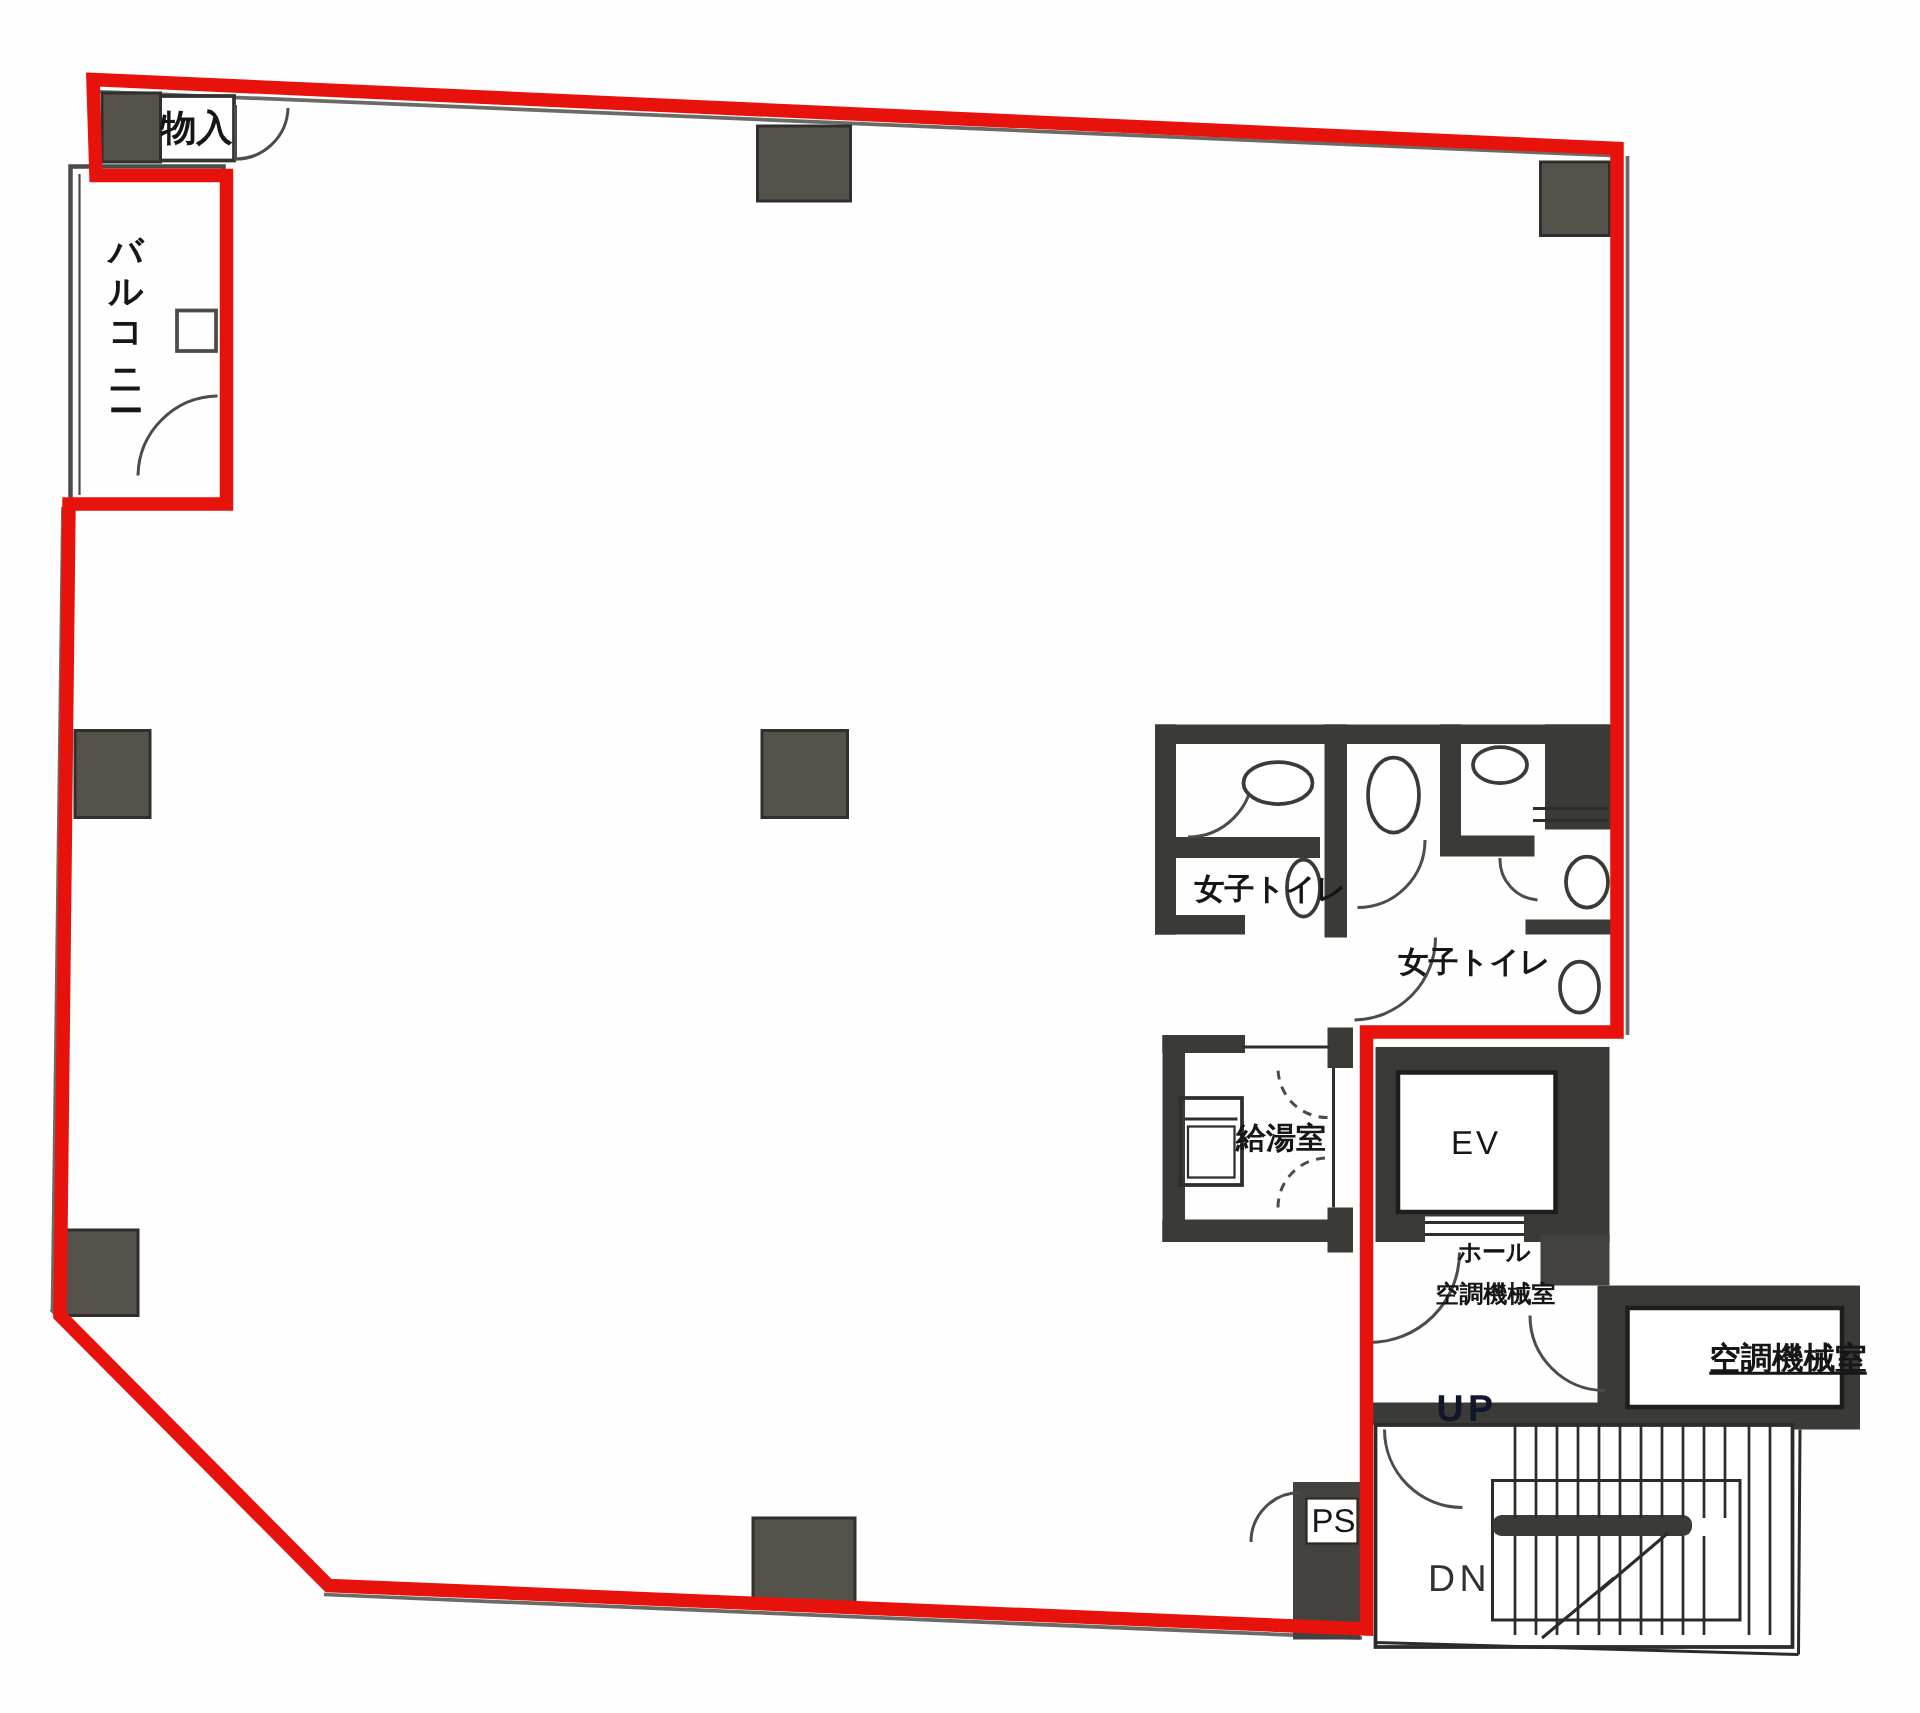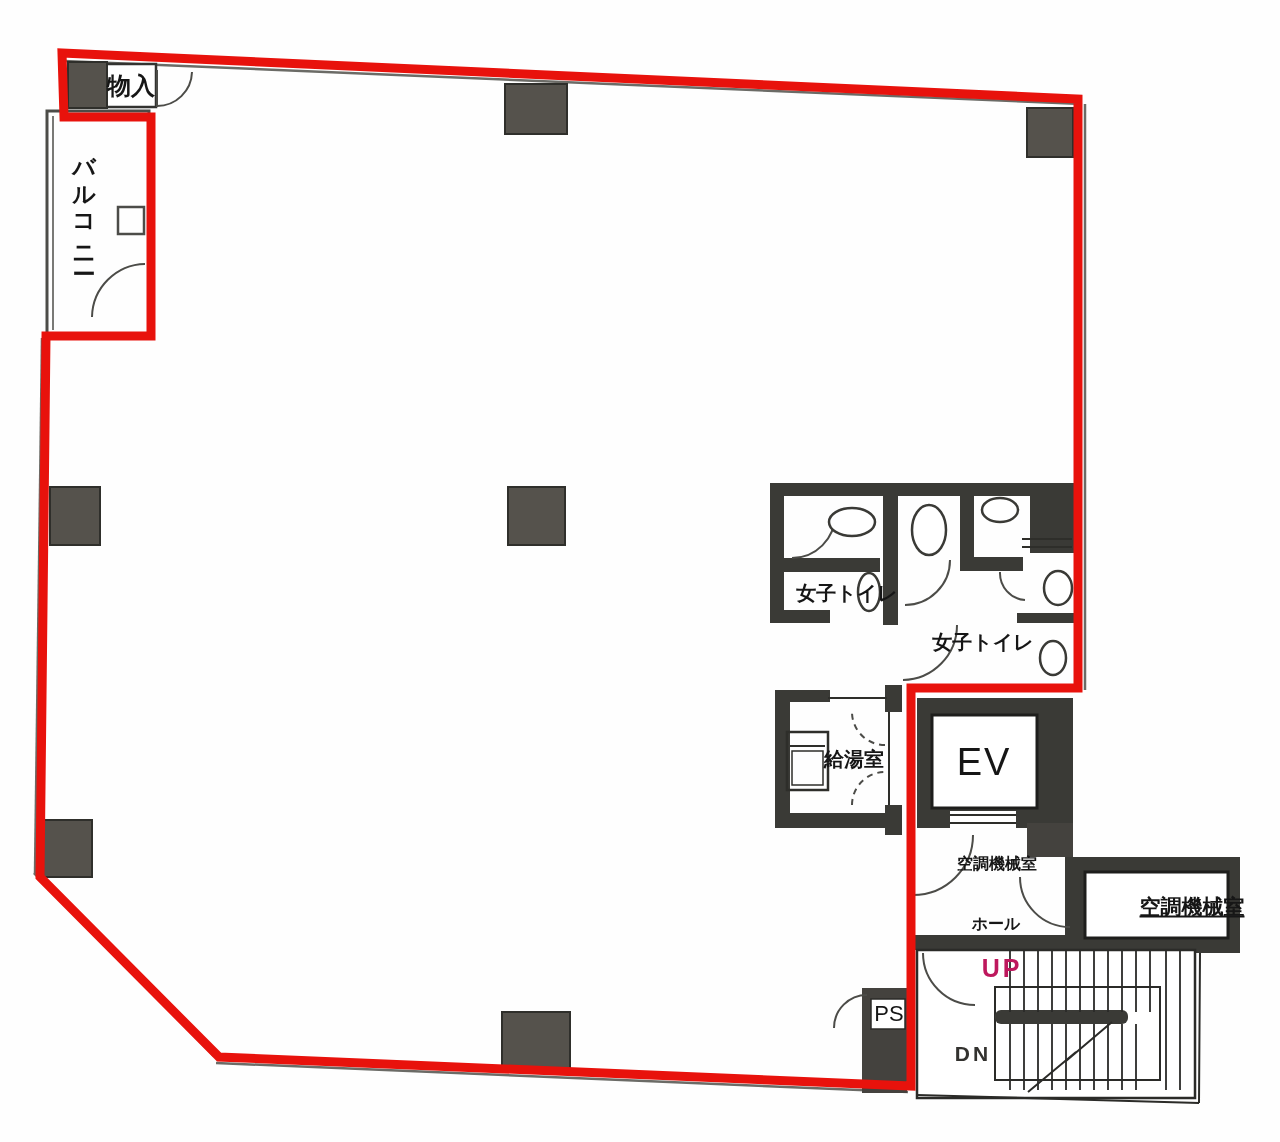--- a/index.html
+++ b/index.html
@@ -148,21 +148,21 @@
   </g>
 
   <polygon points="62,53 1078,99 1078,688 911,688 911,1086 219,1057 40,877 46,336 151,336 151,117 64,117" fill="none" stroke="#e8120c" stroke-width="9" stroke-linejoin="miter"></polygon>
 </svg>
 
   <div class="lbl" style="left:131px;top:86px;font-size:24px;font-weight:600;">物入</div>
   <div class="lbl v" style="left:84px;top:203px;font-size:23px;font-weight:600;">バルコニー</div>
   <div class="lbl" style="left:831px;top:593px;font-size:20px;font-weight:600;margin-left:16px;">女子トイレ</div>
   <div class="lbl" style="left:983px;top:642px;font-size:20px;font-weight:600;">女子トイレ</div>
   <div class="lbl" style="left:834px;top:759px;font-size:20px;font-weight:600;margin-left:20px;">給湯室</div>
-  <div class="lbl" style="left:984px;top:762px;font-size:38px;font-weight:400;letter-spacing:2px;">EV</div>
+  <div class="lbl" style="left:984px;top:762px;font-size:22px;font-weight:400;letter-spacing:2px;">EV</div>
   <div class="lbl" style="left:997px;top:864px;font-size:16px;font-weight:600;">空調機械室</div>
-  <div class="lbl" style="left:996px;top:924px;font-size:16px;font-weight:600;">ホール</div>
+  <div class="lbl" style="left:996px;top:836px;font-size:16px;font-weight:600;">ホール</div>
   <div class="lbl" style="left:1192px;top:906px;font-size:21px;font-weight:600;text-decoration:underline;">空調機械室</div>
   <div class="lbl" style="left:889px;top:1014px;font-size:22px;font-weight:400;">PS</div>
-  <div class="lbl" style="left:978px;top:968px;font-size:25px;font-weight:700;letter-spacing:3px;color:#be185d;margin-left:24px;">UP</div>
-  <div class="lbl" style="left:973px;top:1053px;font-size:21px;font-weight:700;letter-spacing:3px;color:#33322f;text-align:center;">DN</div>
+  <div class="lbl" style="left:978px;top:940px;font-size:25px;font-weight:700;letter-spacing:3px;color:#0f172a;">UP</div>
+  <div class="lbl" style="left:973px;top:1053px;font-size:25px;font-weight:400;letter-spacing:3px;color:#33322f;text-align:center;">DN</div>
 
 </div>
 
 </body></html>

